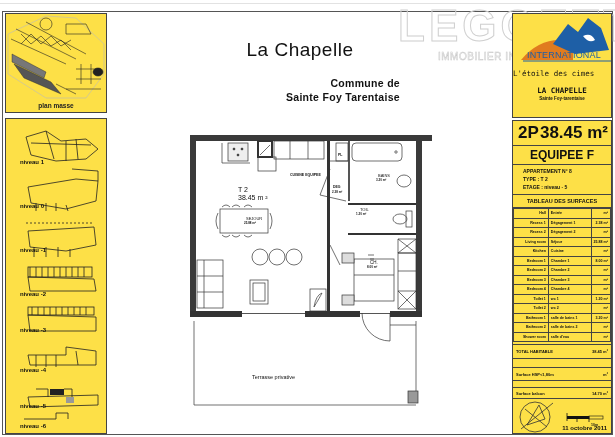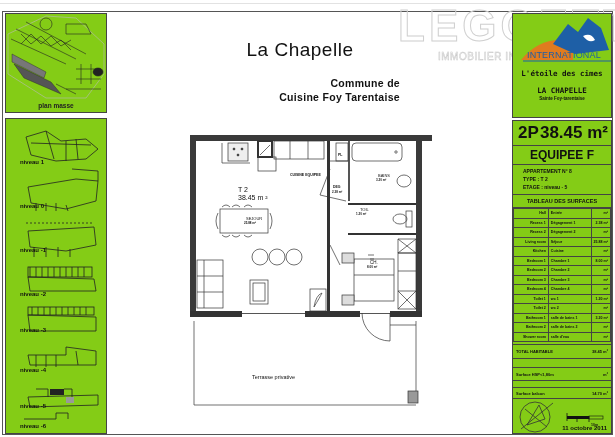--- a/index.html
+++ b/index.html
@@ -1,20 +1,20 @@
 <!DOCTYPE html>
 <html><head>
 <meta charset="utf-8">
 <style>
   html,body{margin:0;padding:0;background:#fff;}
   body{width:615px;height:437px;position:relative;overflow:hidden;font-family:"Liberation Sans",sans-serif;color:#111;}
   .abs{position:absolute;}
   .frame{position:absolute;left:2px;top:11px;width:611px;height:424px;border:1.5px solid #555;box-sizing:border-box;}
   .topline{position:absolute;left:0;top:3px;width:615px;height:1px;background:#e2e2e2;}
-  .box{position:absolute;border:1px solid #444;box-sizing:border-box;background:#84cc16;}
+  .box{position:absolute;border:1px solid #444;box-sizing:border-box;background:#fde047;}
   .label-small{font-size:7px;font-weight:bold;color:#222;}
   .title{font-size:19px;letter-spacing:0.5px;text-align:center;}
   .subtitle{font-size:10.5px;font-weight:bold;text-align:right;line-height:14px;letter-spacing:0.3px;}
   .rp-row{position:absolute;left:0;width:100%;border-bottom:1px solid #444;box-sizing:border-box;}
   table.surf{border-collapse:collapse;width:100%;font-size:3.6px;font-weight:bold;}
   table.surf td{border:0.7px solid #444;height:8.5px;padding:0 2px;line-height:8px;white-space:nowrap;}
   table.surf td.c1{width:30px;text-align:right;}
   table.surf td.c2{width:38px;text-align:left;}
   table.surf td.c3{text-align:right;}
   .wall{position:absolute;background:#333;}
@@ -90,34 +90,34 @@
   <div class="niveau" style="left:14px;top:128px;">niveau -1</div>
   <div class="niveau" style="left:14px;top:172px;">niveau -2</div>
   <div class="niveau" style="left:14px;top:208px;">niveau -3</div>
   <div class="niveau" style="left:14px;top:248px;">niveau -4</div>
   <div class="niveau" style="left:14px;top:284px;">niveau -5</div>
   <div class="niveau" style="left:14px;top:304px;">niveau -6</div>
 </div>
 
 <div class="title abs" style="left:200px;top:39px;width:200px;">La Chapelle</div>
 <div class="subtitle abs" style="left:200px;top:76px;width:200px;">Commune de</div>
-<div class="subtitle abs" style="left:200px;top:90px;width:200px;">Cuisine Foy Tarentaise</div>
+<div class="subtitle abs" style="left:200px;top:90px;width:200px;">Sainte Foy Tarentaise</div>
 
 <div class="abs" style="left:398px;top:4px;font-size:44px;font-weight:bold;color:transparent;-webkit-text-stroke:1px #cfcfcf;letter-spacing:4px;line-height:44px;">LEGGETT</div>
 <div class="abs" style="left:438px;top:51px;font-size:10px;color:transparent;-webkit-text-stroke:0.5px #c8c8c8;letter-spacing:0.5px;">IMMOBILIER INTERNATIONAL</div>
 
 <div class="box" style="left:512px;top:13px;width:100px;height:105px;">
   <svg width="98" height="48" viewBox="0 0 98 48" style="position:absolute;left:0;top:0;">
     <path d="M8 46 Q30 20 60 28 L60 46 Z" fill="#e07b1f"></path>
     <path d="M40 30 L55 10 L65 18 L75 4 L88 14 L96 36 L62 40 Z" fill="#1e5fa6"></path>
     <path d="M70 22 Q78 18 82 26 Q76 30 70 22" fill="#fff"></path>
     <line x1="10" y1="47" x2="98" y2="47" stroke="#1e5fa6" stroke-width="1"></line>
   </svg>
   <div class="abs" style="left:14px;top:36px;font-size:9px;color:#1e5fa6;letter-spacing:0.2px;">INTERNATIONAL</div>
-  <div class="abs" style="left:0;top:55px;width:100%;text-align:center;font-family:'DejaVu Sans Mono',monospace;font-weight:bold;font-size:7.5px;">L'étoile des cimes</div>
+  <div class="abs" style="left:0;top:55px;width:100%;font-family:'DejaVu Sans Mono',monospace;font-weight:normal;font-size:7.5px;">L'étoile des cimes</div>
   <div class="abs" style="left:0;top:72px;width:100%;text-align:center;font-family:'DejaVu Sans Mono',monospace;font-weight:bold;font-size:7.5px;">LA CHAPELLE</div>
   <div class="abs" style="left:0;top:82px;width:100%;text-align:center;font-weight:bold;font-size:4.5px;">Sainte Foy-tarentaise</div>
 </div>
 
 <div class="box" style="left:512px;top:120px;width:100px;height:314px;">
   <div class="rp-row" style="top:0;height:25px;text-align:center;">
     <span style="position:absolute;left:5px;top:2px;font-size:17px;font-weight:bold;">2P</span>
     <span style="position:absolute;right:3px;top:2px;font-size:17px;font-weight:bold;">38.45 m²</span>
   </div>
   <div class="rp-row" style="top:25px;height:19px;">

